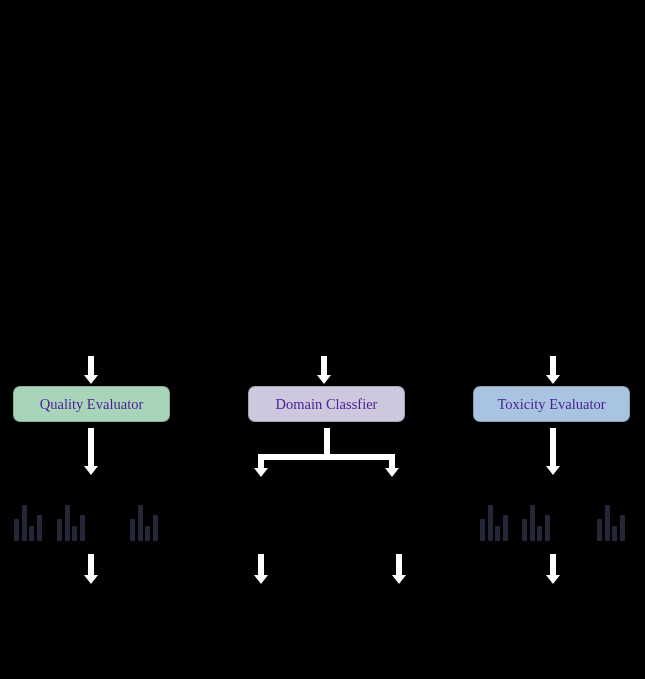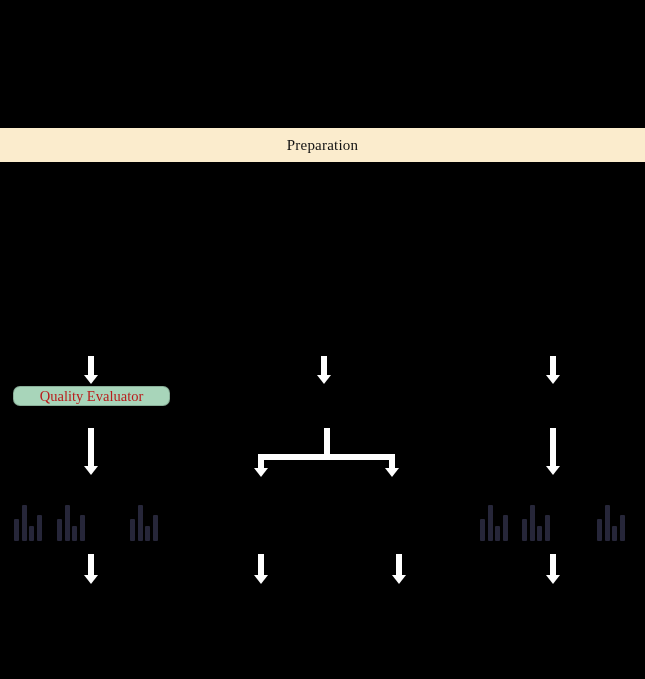--- a/index.html
+++ b/index.html
@@ -10,23 +10,23 @@
 
   
   .banner{position:absolute;left:0;width:645px;
           background:#fbeccd;color:#111;
           display:flex;align-items:center;justify-content:center;
           font-size:15px;letter-spacing:.2px;box-sizing:border-box;}
   #banner-preparation{top:128px;height:34px;}
   #banner-preprocessing{top:320px;height:32px;}
 
   
-  .module{position:absolute;height:20px;border-radius:7px;
+  .module{position:absolute;height:36px;border-radius:7px;
           display:flex;align-items:center;justify-content:center;
-          color:#b91c1c;font-size:14.5px;box-sizing:border-box;
+          color:#4c1d95;font-size:14.5px;box-sizing:border-box;
           border:1px solid rgba(0,0,0,.18);}
   #mod-quality {left:13px;  top:386px; width:157px; background:#a8d5ba;}
   #mod-domain  {left:248px; top:386px; width:157px; background:#cdc8dd;}
   #mod-toxicity{left:473px; top:386px; width:157px; background:#a8c4e0;}
 
   
   .arrow{position:absolute;}
   .arrow .shaft{position:absolute;left:50%;top:0;transform:translateX(-50%);
                 width:6px;background:#fff;}
   .arrow .head{position:absolute;left:50%;transform:translateX(-50%);
@@ -75,43 +75,46 @@
   
   .histicon{position:absolute;top:505px;width:28px;height:36px;
             display:flex;align-items:flex-end;justify-content:space-between;}
   .histicon i{display:block;width:5px;background:#262639;border-radius:1px;}
 </style>
 </head>
 <body>
 
 <div class="stage">
 
-  <div class="banner" id="banner-preparation">
-    <span>Preparation</span>
-  </div>
 
 
   <div class="arrow a-short" id="arrow-pre-quality">
     <span class="shaft"></span>
     <span class="head"></span>
   </div>
   <div class="arrow a-short" id="arrow-pre-domain">
     <span class="shaft"></span>
     <span class="head"></span>
   </div>
   <div class="arrow a-short" id="arrow-pre-toxicity">
     <span class="shaft"></span>
     <span class="head"></span>
   </div>
 
   <div class="module" id="mod-quality">
     <span>Quality Evaluator</span>
   </div>
 
+  <div class="module" id="mod-domain">
+    <span>Domain Classfier</span>
+  </div>
 
+  <div class="module" id="mod-toxicity">
+    <span>Toxicity Evaluator</span>
+  </div>
 
   <div class="arrow a-long" id="arrow-quality-hist">
     <span class="shaft"></span>
     <span class="head"></span>
   </div>
   <div class="arrow a-long" id="arrow-toxicity-hist">
     <span class="shaft"></span>
     <span class="head"></span>
   </div>
 

